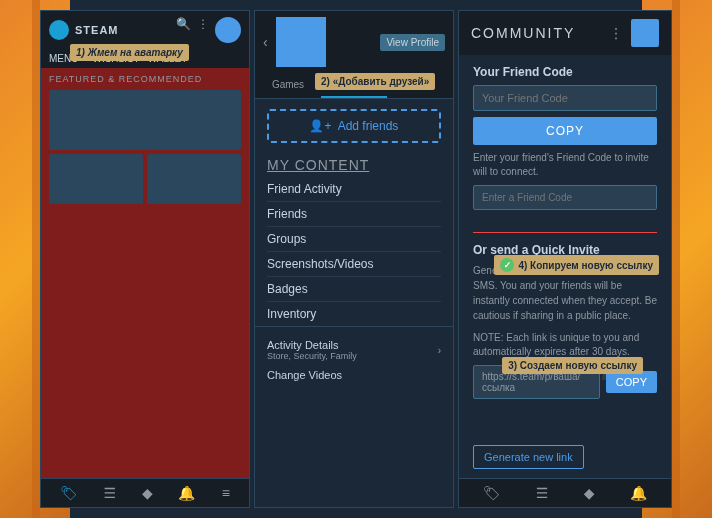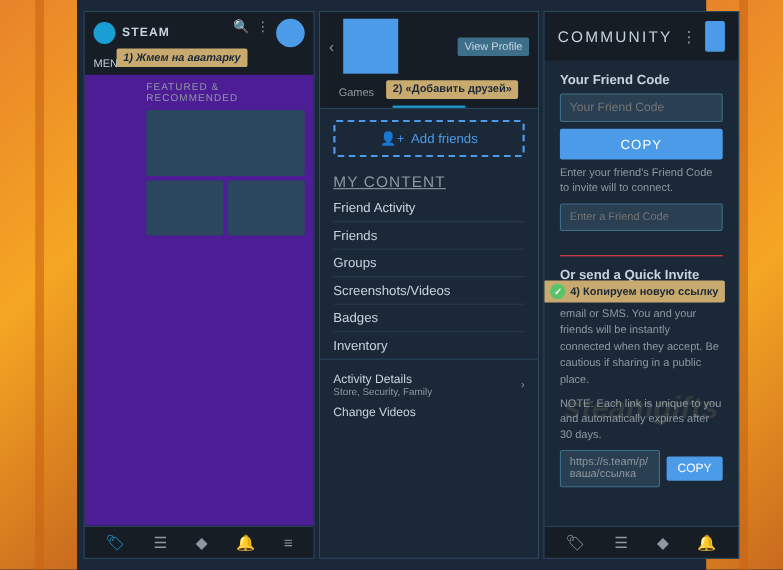--- a/index.html
+++ b/index.html
@@ -51,21 +51,20 @@
     
     .main-container {
       position: absolute;
       left: 40px;
       top: 10px;
       right: 40px;
       bottom: 10px;
       display: flex;
       gap: 4px;
       z-index: 1;
-      margin-left: 36px;
     }
 
     
     .left-panel {
       width: 210px;
       background: #1b2838;
       border: 1px solid #2a475e;
       flex-shrink: 0;
       display: flex;
       flex-direction: column;
@@ -141,23 +140,22 @@
       align-items: center;
       gap: 2px;
     }
     .nav-chevron {
       font-size: 8px;
       color: #8f98a0;
     }
 
     .left-content {
       flex: 1;
-      background: #4c1d95;
+      background: #7f1d1d;
       overflow: hidden;
-      padding-left: 48px;
     }
 
     .featured-section {
       padding: 6px 8px;
     }
     .featured-label {
       color: #8f98a0;
       font-size: 9px;
       letter-spacing: 1px;
       margin-bottom: 6px;
@@ -679,20 +677,24 @@
         <div class="annotation-4">
           <div class="check-circle">✓</div>
           <span>4) Копируем новую ссылку</span>
         </div>
 
         <div class="link-row">
           <div class="link-text">https://s.team/p/ваша/ссылка</div>
           <button class="copy-link-btn">COPY</button>
         </div>
 
+        <div style="position:relative;">
+          <div class="annotation-3">3) Создаем новую ссылку</div>
+          <button class="generate-link-btn" style="margin-top: 40px;">Generate new link</button>
+        </div>
       </div>
     </div>
 
     <div class="right-bottom-nav">
       <span class="bottom-nav-icon">🏷</span>
       <span class="bottom-nav-icon">☰</span>
       <span class="bottom-nav-icon">◆</span>
       <span class="bottom-nav-icon">🔔</span>
     </div>
   </div>

